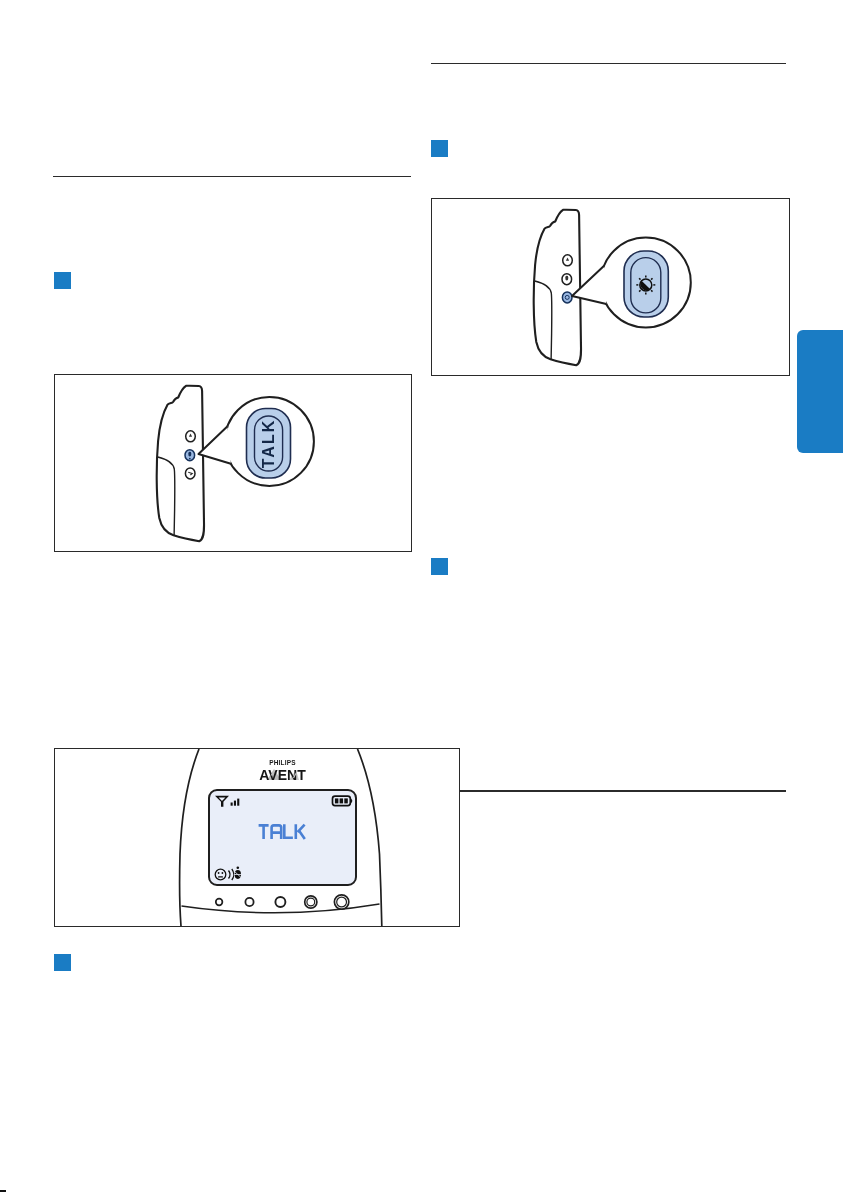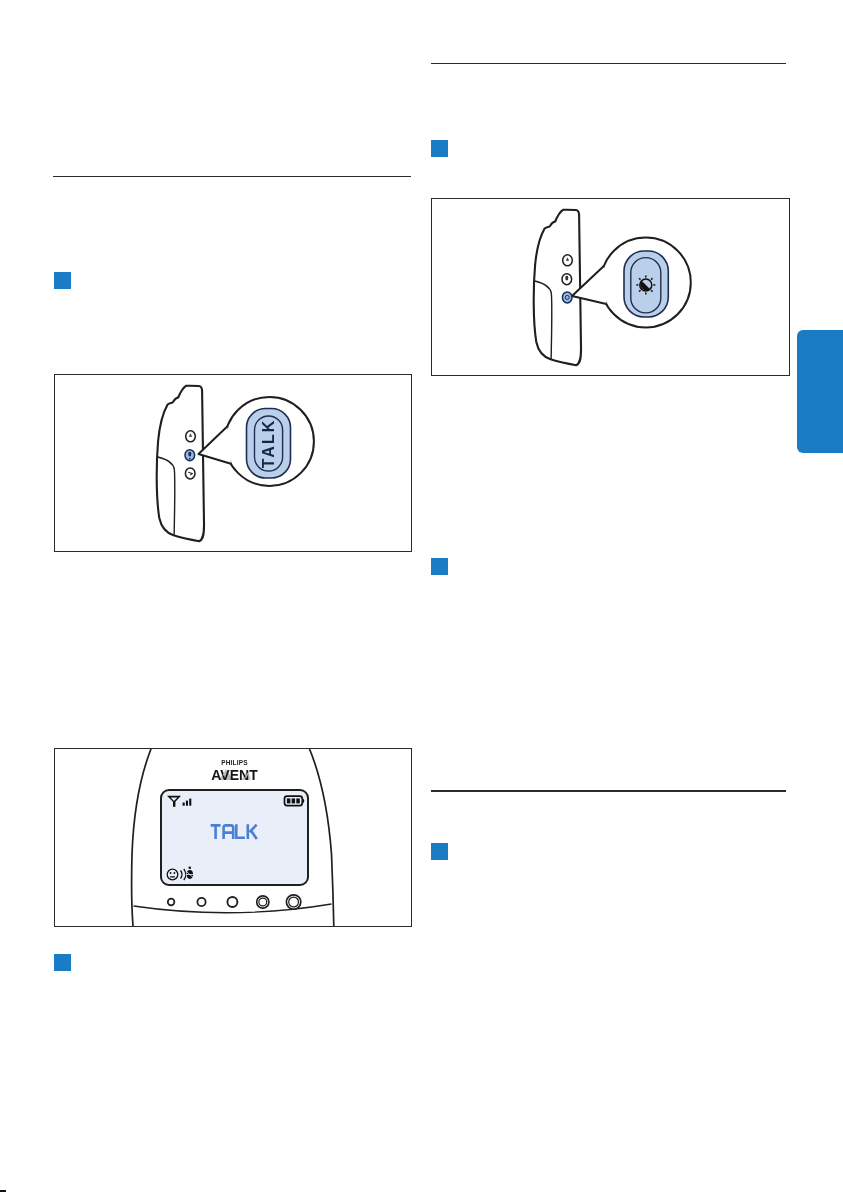--- a/index.html
+++ b/index.html
@@ -92,21 +92,21 @@
       <line x1="204.3" y1="85.9" x2="206.3" y2="85.9"></line>
       <line x1="221.3" y1="85.9" x2="223.3" y2="85.9"></line>
       <line x1="207.1" y1="79.2" x2="208.5" y2="80.6"></line>
       <line x1="219.1" y1="91.2" x2="220.5" y2="92.6"></line>
       <line x1="207.1" y1="92.6" x2="208.5" y2="91.2"></line>
       <line x1="219.1" y1="80.6" x2="220.5" y2="79.2"></line>
     </g>
   </svg>
   </div>
 
-  <div class="box" style="left:54px;top:748px;width:356px;height:177px;">
+  <div class="box" style="left:54px;top:748px;width:356px;height:177px;padding-left:48px;">
   <svg width="356" height="177" viewBox="0 0 356 177" xmlns="http://www.w3.org/2000/svg">
     <path d="M 96 0 C 85 28 78.5 65 77 105 C 76.2 135 76.5 158 78 177" fill="none" stroke="#1f1f1f" stroke-width="1.7"></path>
     <path d="M 254.5 0 C 266 28 273.5 65 276.5 105 C 277.8 135 278.4 158 278.8 177" fill="none" stroke="#1f1f1f" stroke-width="1.7"></path>
     <path d="M 78.5 157 Q 177.5 171.5 276.5 155" fill="none" stroke="#1f1f1f" stroke-width="1.4"></path>
     <text x="179.5" y="15.5" text-anchor="middle" font-family="Liberation Sans, sans-serif" font-size="6.5" font-weight="bold" letter-spacing="0.2" fill="#1a1a1a">PHILIPS</text>
     <polygon points="164,31 171,20 178,31" fill="#bdbdbd"></polygon>
     <polygon points="186,31 193,21 196,31" fill="#c9c9c9"></polygon>
     <text x="179.5" y="31" text-anchor="middle" font-family="Liberation Sans, sans-serif" font-size="14" font-weight="bold" letter-spacing="0" fill="#161616">AVENT</text>
     <line x1="168" y1="26.5" x2="172" y2="21" stroke="#c6c6c6" stroke-width="1.1"></line>
     <line x1="190.5" y1="29" x2="193.5" y2="23.5" stroke="#c6c6c6" stroke-width="1.1"></line>

